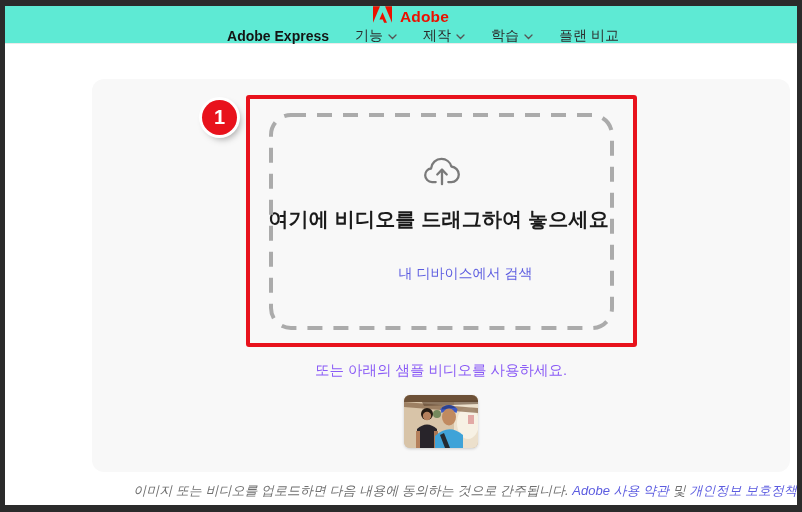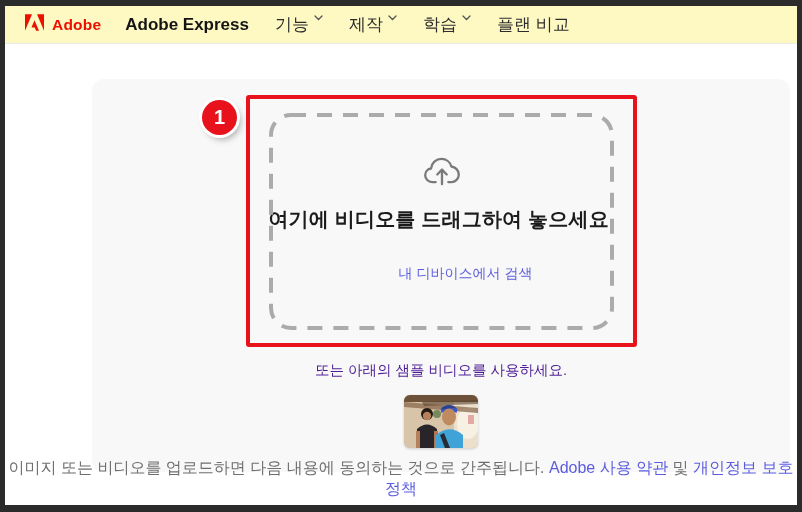--- a/index.html
+++ b/index.html
@@ -15,28 +15,29 @@
     background:#fff;
     overflow:hidden;
   }
 
   
   .nav {
     position:absolute; top:0; left:0; right:0; height:38px;
     display:flex; align-items:center;
     padding-left:20px;
     border-bottom:1px solid #eaeaea;
-    background:#fef9c3;
+    background:#5eead4;
+    flex-direction:column;
   }
   .brand { display:flex; align-items:center; gap:8px; cursor:pointer; }
   .brand-word { color:#EB1000; font-weight:800; font-size:15.5px; letter-spacing:.2px; }
   .nav-menu { display:flex; align-items:center; margin-left:24px; gap:26px; }
   .nav-item {
-    display:flex; gap:5px;
-    font-size:17px; color:#2c2c2c; cursor:pointer; white-space:nowrap;
+    display:flex; align-items:center; gap:5px;
+    font-size:14px; color:#2c2c2c; cursor:pointer; white-space:nowrap;
   }
   .nav-item.bold { font-weight:700; color:#141414; }
   .chev { display:inline-flex; margin-top:2px; }
 
   
   .card {
     position:absolute; left:87px; top:73px;
     width:698px; height:393px;
     background:#f8f8f8; border-radius:12px;
   }
@@ -70,34 +71,34 @@
     letter-spacing:.2px; white-space:nowrap;
   }
   .dz-link {
     margin-top:32px;
     font-size:14px; color:#5C5CE0; cursor:pointer; text-decoration:none;padding-left:48px;
   }
 
   
   .sample-caption {
     position:absolute; left:0; right:0; top:282px;
-    text-align:center; font-size:14.5px; color:#4c1d95;
+    text-align:center; font-size:14.5px; color:#8b5cf6;
   }
   .thumb {
     position:absolute; top:316px; left:50%; transform:translateX(-50%);
     width:74px; height:53px; border:none; padding:0;
     border-radius:6px; overflow:hidden; cursor:pointer;
     background:#d8c4a8; box-shadow:0 1px 3px rgba(0,0,0,.18);
   }
   .thumb svg { display:block; }
 
   
   .legal {
     position:absolute; left:0; right:0; bottom:5px;
-    text-align:center; font-size:16px; color:#6f6f6f;
+    text-align:right; font-size:13px; color:#6f6f6f;font-style:italic;
   }
   .legal a { color:#5C5CE0; text-decoration:none; cursor:pointer; }
 </style>
 </head>
 <body>
 
 <div class="screen">
 
   <header class="nav">
     <div class="brand">

